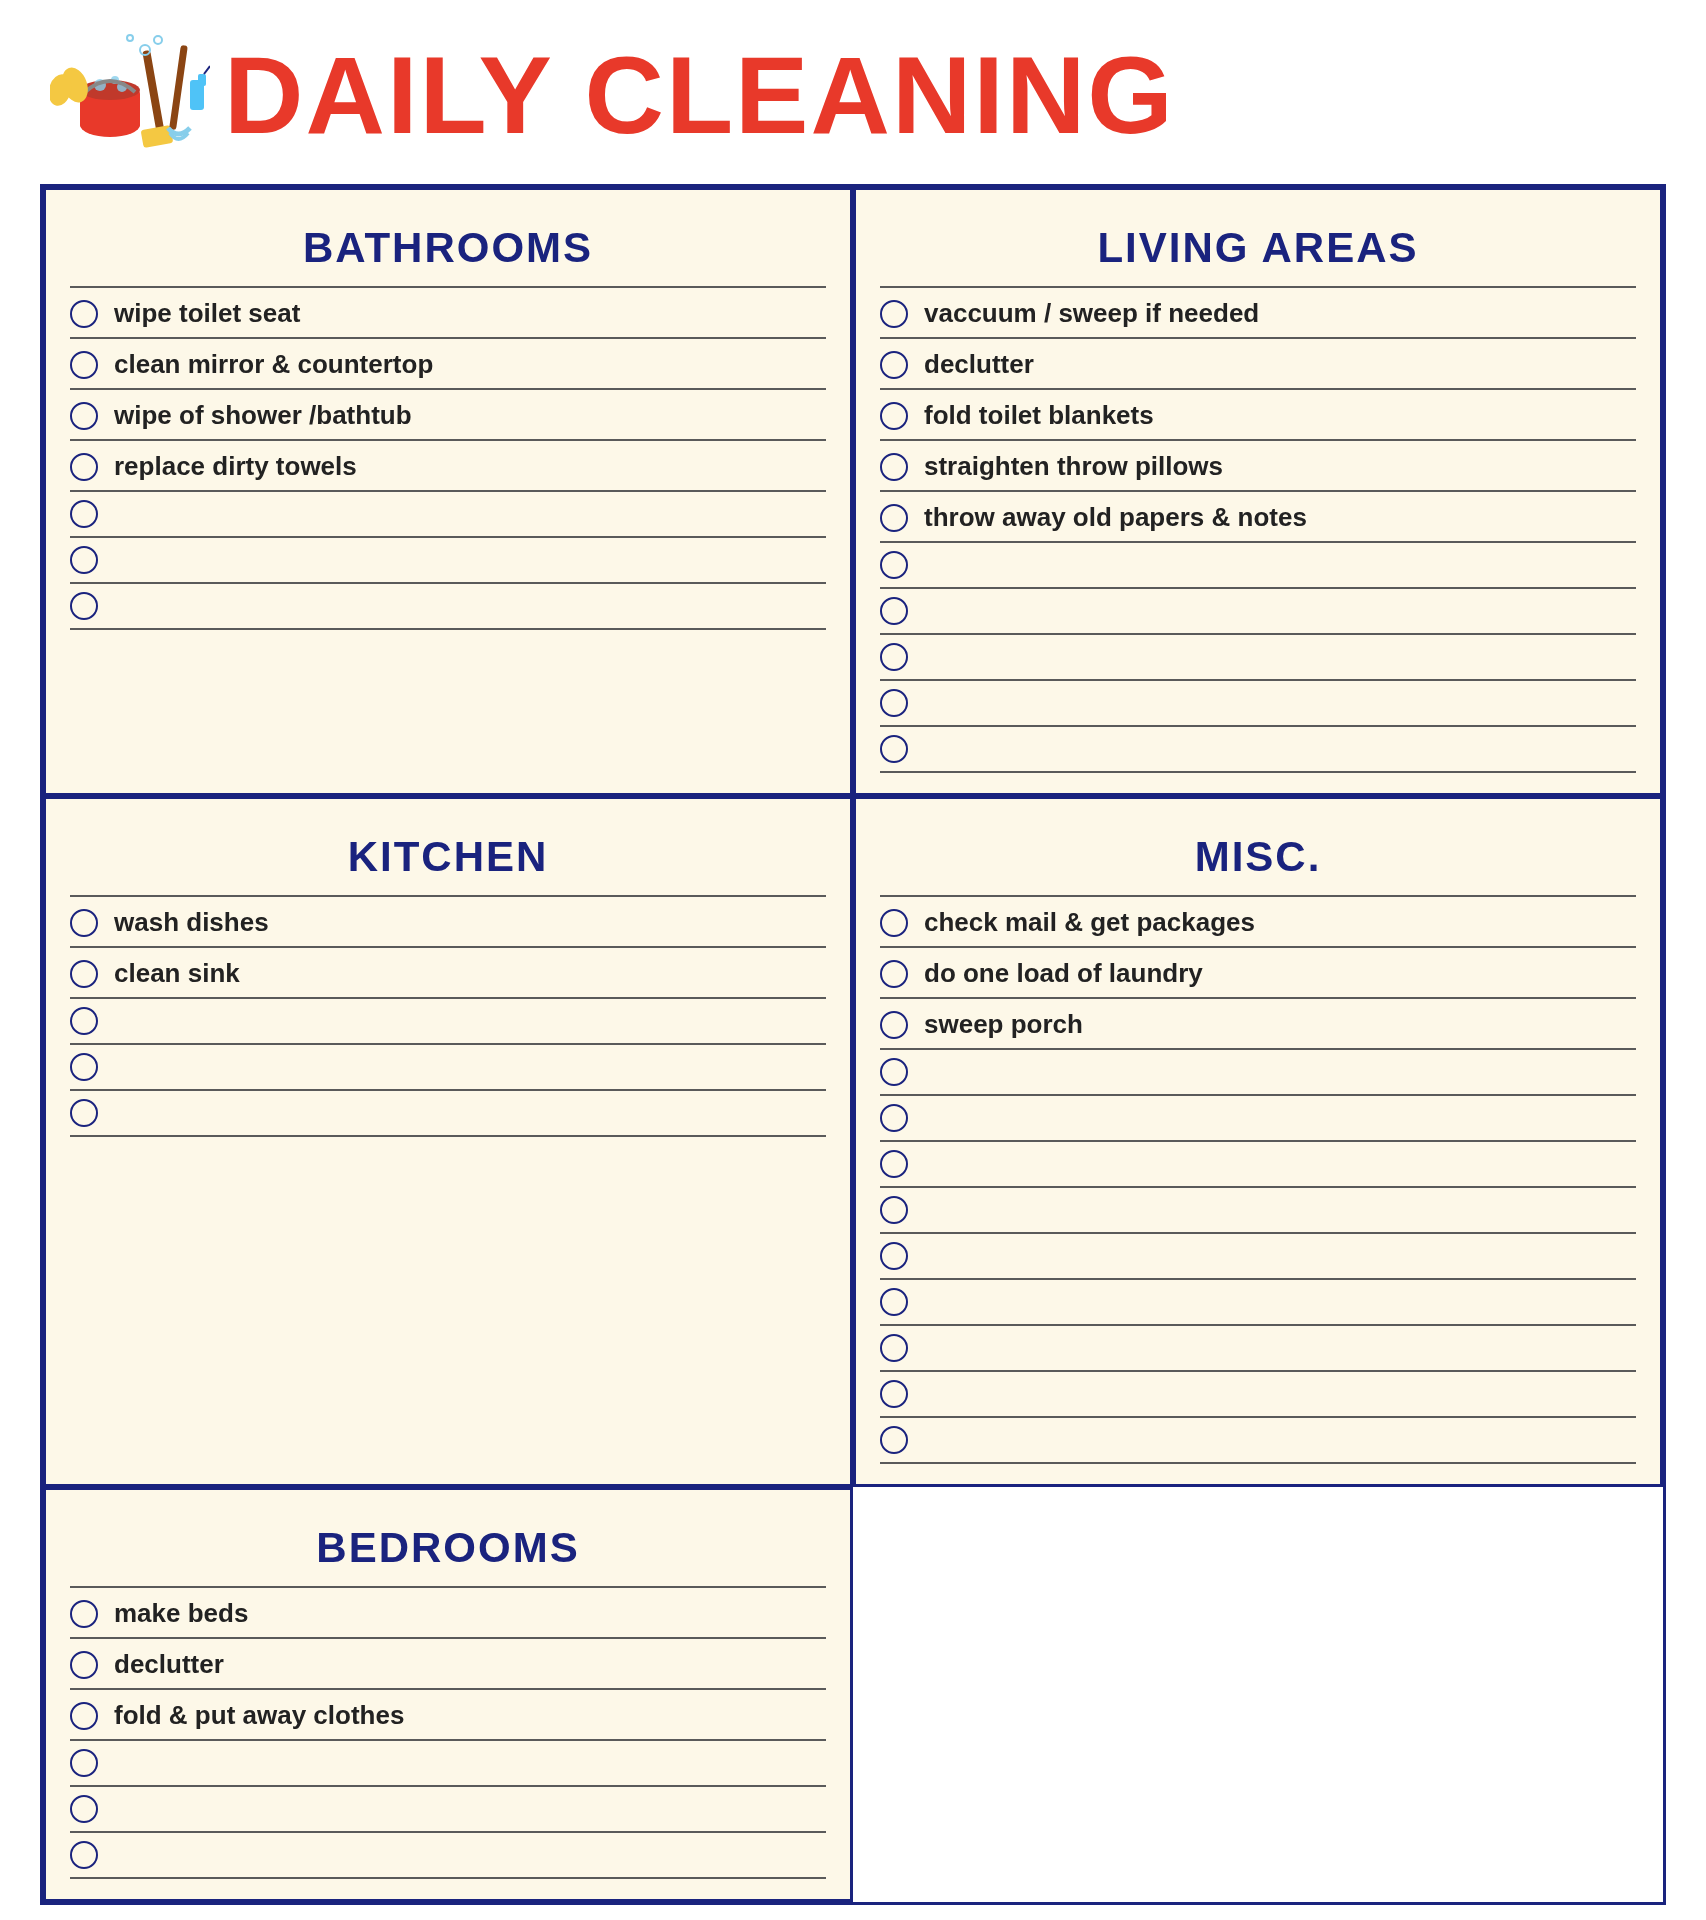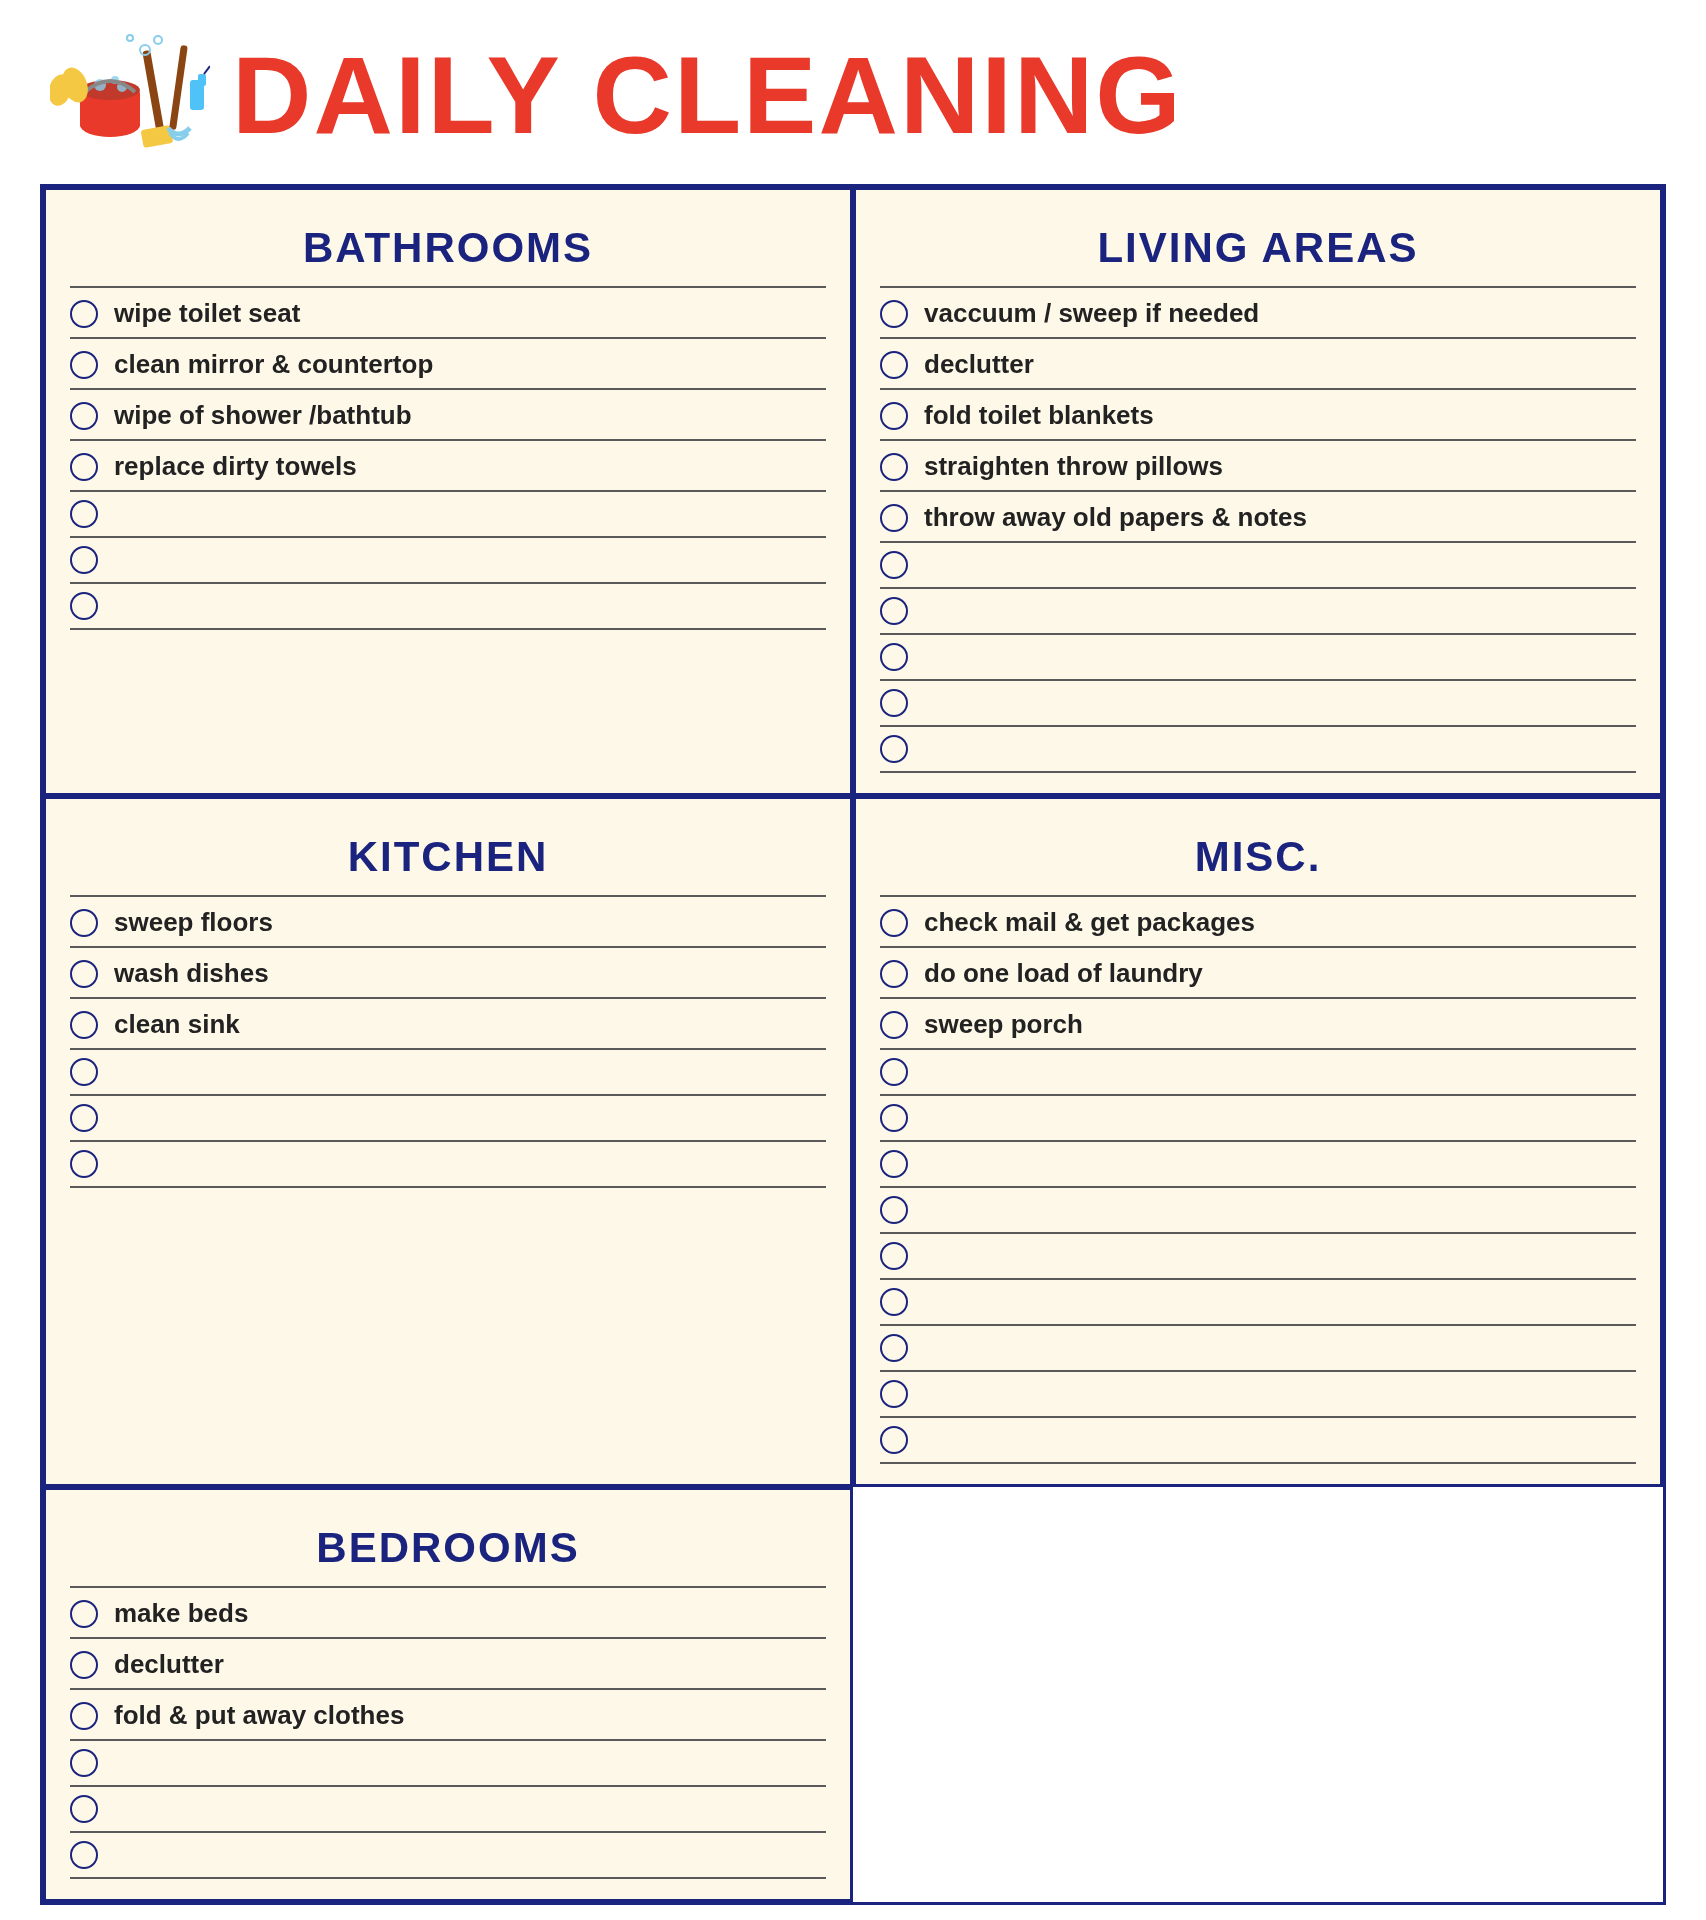--- a/index.html
+++ b/index.html
@@ -21,21 +21,21 @@
       height: 130px;
       flex-shrink: 0;
     }
     .header-title {
       font-size: 110px;
       font-weight: 900;
       color: #e8392a;
       font-family: Arial Black, Arial, sans-serif;
       letter-spacing: 2px;
       line-height: 1;
-      margin-left: 22px;
+      margin-left: 14px;
       text-transform: uppercase;
     }
     .grid {
       display: grid;
       grid-template-columns: 1fr 1fr;
       grid-template-rows: auto auto auto;
       gap: 0;
       border: 3px solid #1a237e;
     }
     .section {
@@ -202,24 +202,20 @@
           <div class="checkbox"></div>
         </div>
     </div>
   </div>
 
   <div class="section">
     <div class="section-title">KITCHEN</div>
     <div class="section-items">
       <div class="item-row">
         <div class="checkbox"></div>
-        <span class="item-text">sweep floors</span>
-      </div>
-      <div class="item-row">
-        <div class="checkbox"></div>
         <span class="item-text">wash dishes</span>
       </div>
       <div class="item-row">
         <div class="checkbox"></div>
         <span class="item-text">clean sink</span>
       </div>
       <div class="empty-row">
           <div class="checkbox"></div>
         </div>
       <div class="empty-row">

